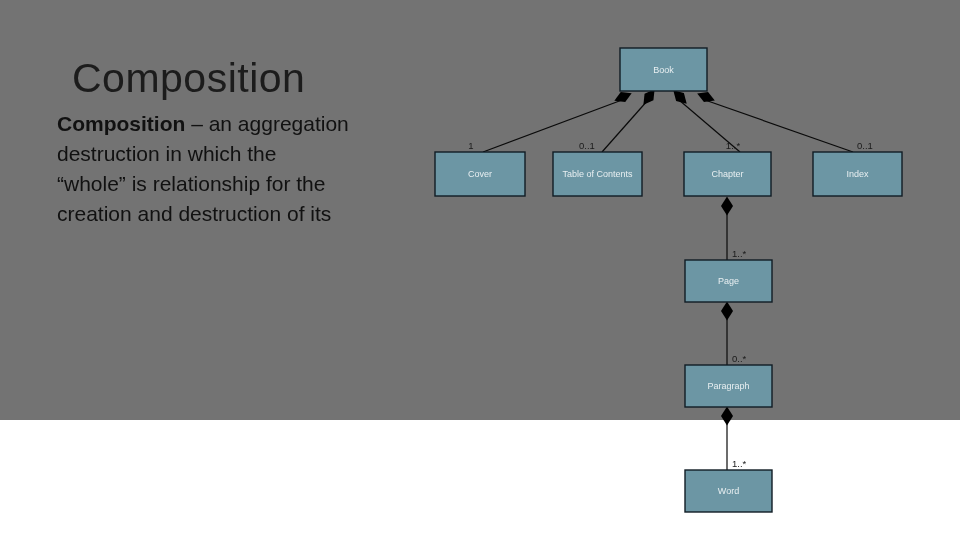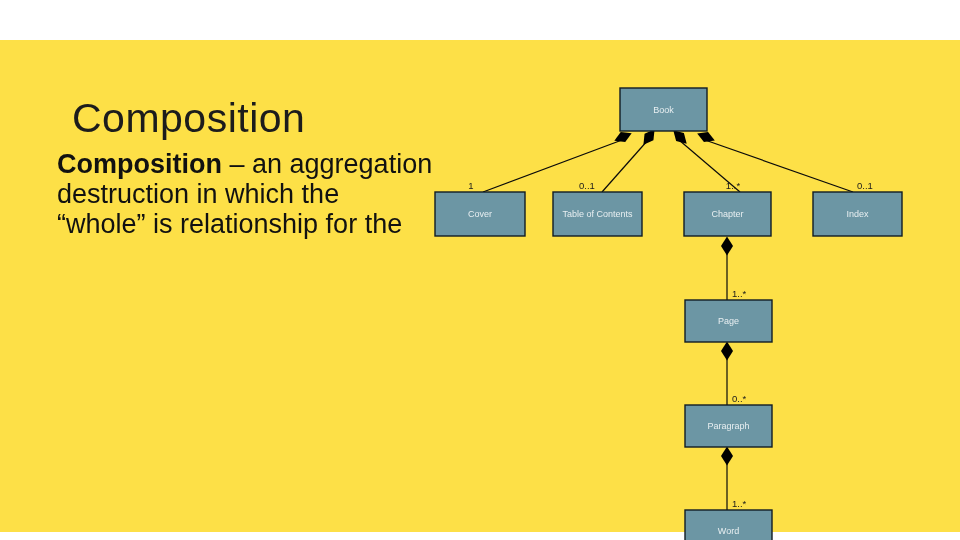--- a/index.html
+++ b/index.html
@@ -1,28 +1,28 @@
 <!DOCTYPE html>
 <html><head>
 <meta charset="utf-8">
 <style>
   html, body { margin: 0; padding: 0; }
   body { width: 960px; height: 540px; overflow: hidden; background: #ffffff; }
   .slide {
-    position: relative; width: 960px; height: 492px; background: #fde047;
-    font-family: "Liberation Sans", sans-serif; color: #1a1a1a; margin-top: 40px;
+    position: relative; width: 960px; height: 420px; background: #737373;
+    font-family: "Liberation Sans", sans-serif; color: #1a1a1a;
   }
   .title {
     position: absolute; left: 72px; top: 58px; margin: 0;
     font-size: 41px; font-weight: 400; letter-spacing: 0.5px; color: #1c1c1c;
     line-height: 1;
   }
   .body-text {
     position: absolute; left: 57px; top: 109px; width: 390px;
-    font-size: 27px; line-height: 30px; color: #111111;
+    font-size: 21px; line-height: 30px; color: #111111;
   }
   .body-text .line { white-space: nowrap; }
   .body-text strong { font-weight: 700; }
   .diagram-svg { position: absolute; left: 0; top: 0; width: 960px; height: 540px; }
   .clsbox { stroke: #101c24; stroke-width: 1.4px; }
   .clsname {
     fill: #e8eff1; font-size: 9px; text-anchor: middle;
     font-family: "Liberation Sans", sans-serif;
   }
   .mult {
@@ -37,20 +37,21 @@
 <body>
 
 <div class="slide">
 
   <h1 class="title">Composition</h1>
 
   <div class="body-text">
     <div class="line"><strong>Composition</strong><span> – an aggregation</span></div>
     <div class="line">destruction in which the</div>
     <div class="line">“whole” is relationship for the</div>
+    <div class="line">creation and destruction of its</div>
   </div>
 
   <svg class="diagram-svg" viewBox="0 0 960 540">
 
     <line class="conn" x1="622" y1="100" x2="483" y2="152"></line>
     <line class="conn" x1="648" y1="100" x2="602" y2="152"></line>
     <line class="conn" x1="679" y1="100" x2="740" y2="152"></line>
     <line class="conn" x1="705" y1="100" x2="853" y2="152"></line>
 
     <line class="conn" x1="727" y1="214" x2="727" y2="260"></line>

